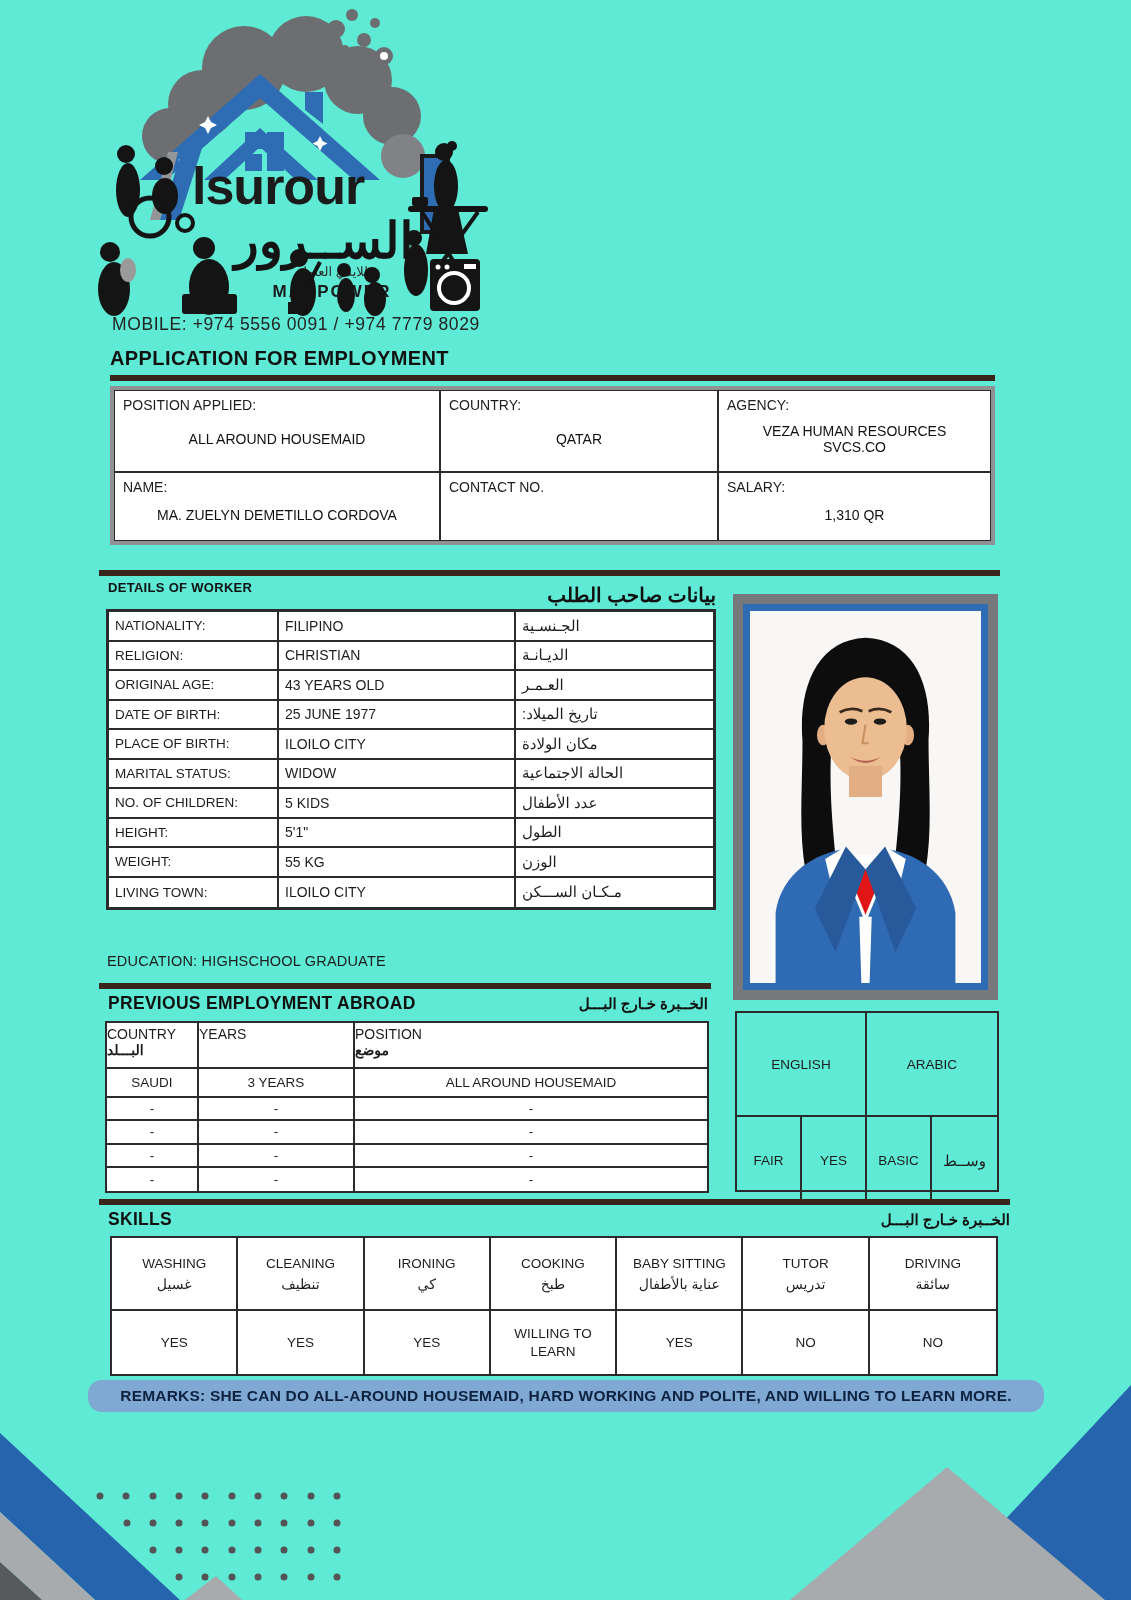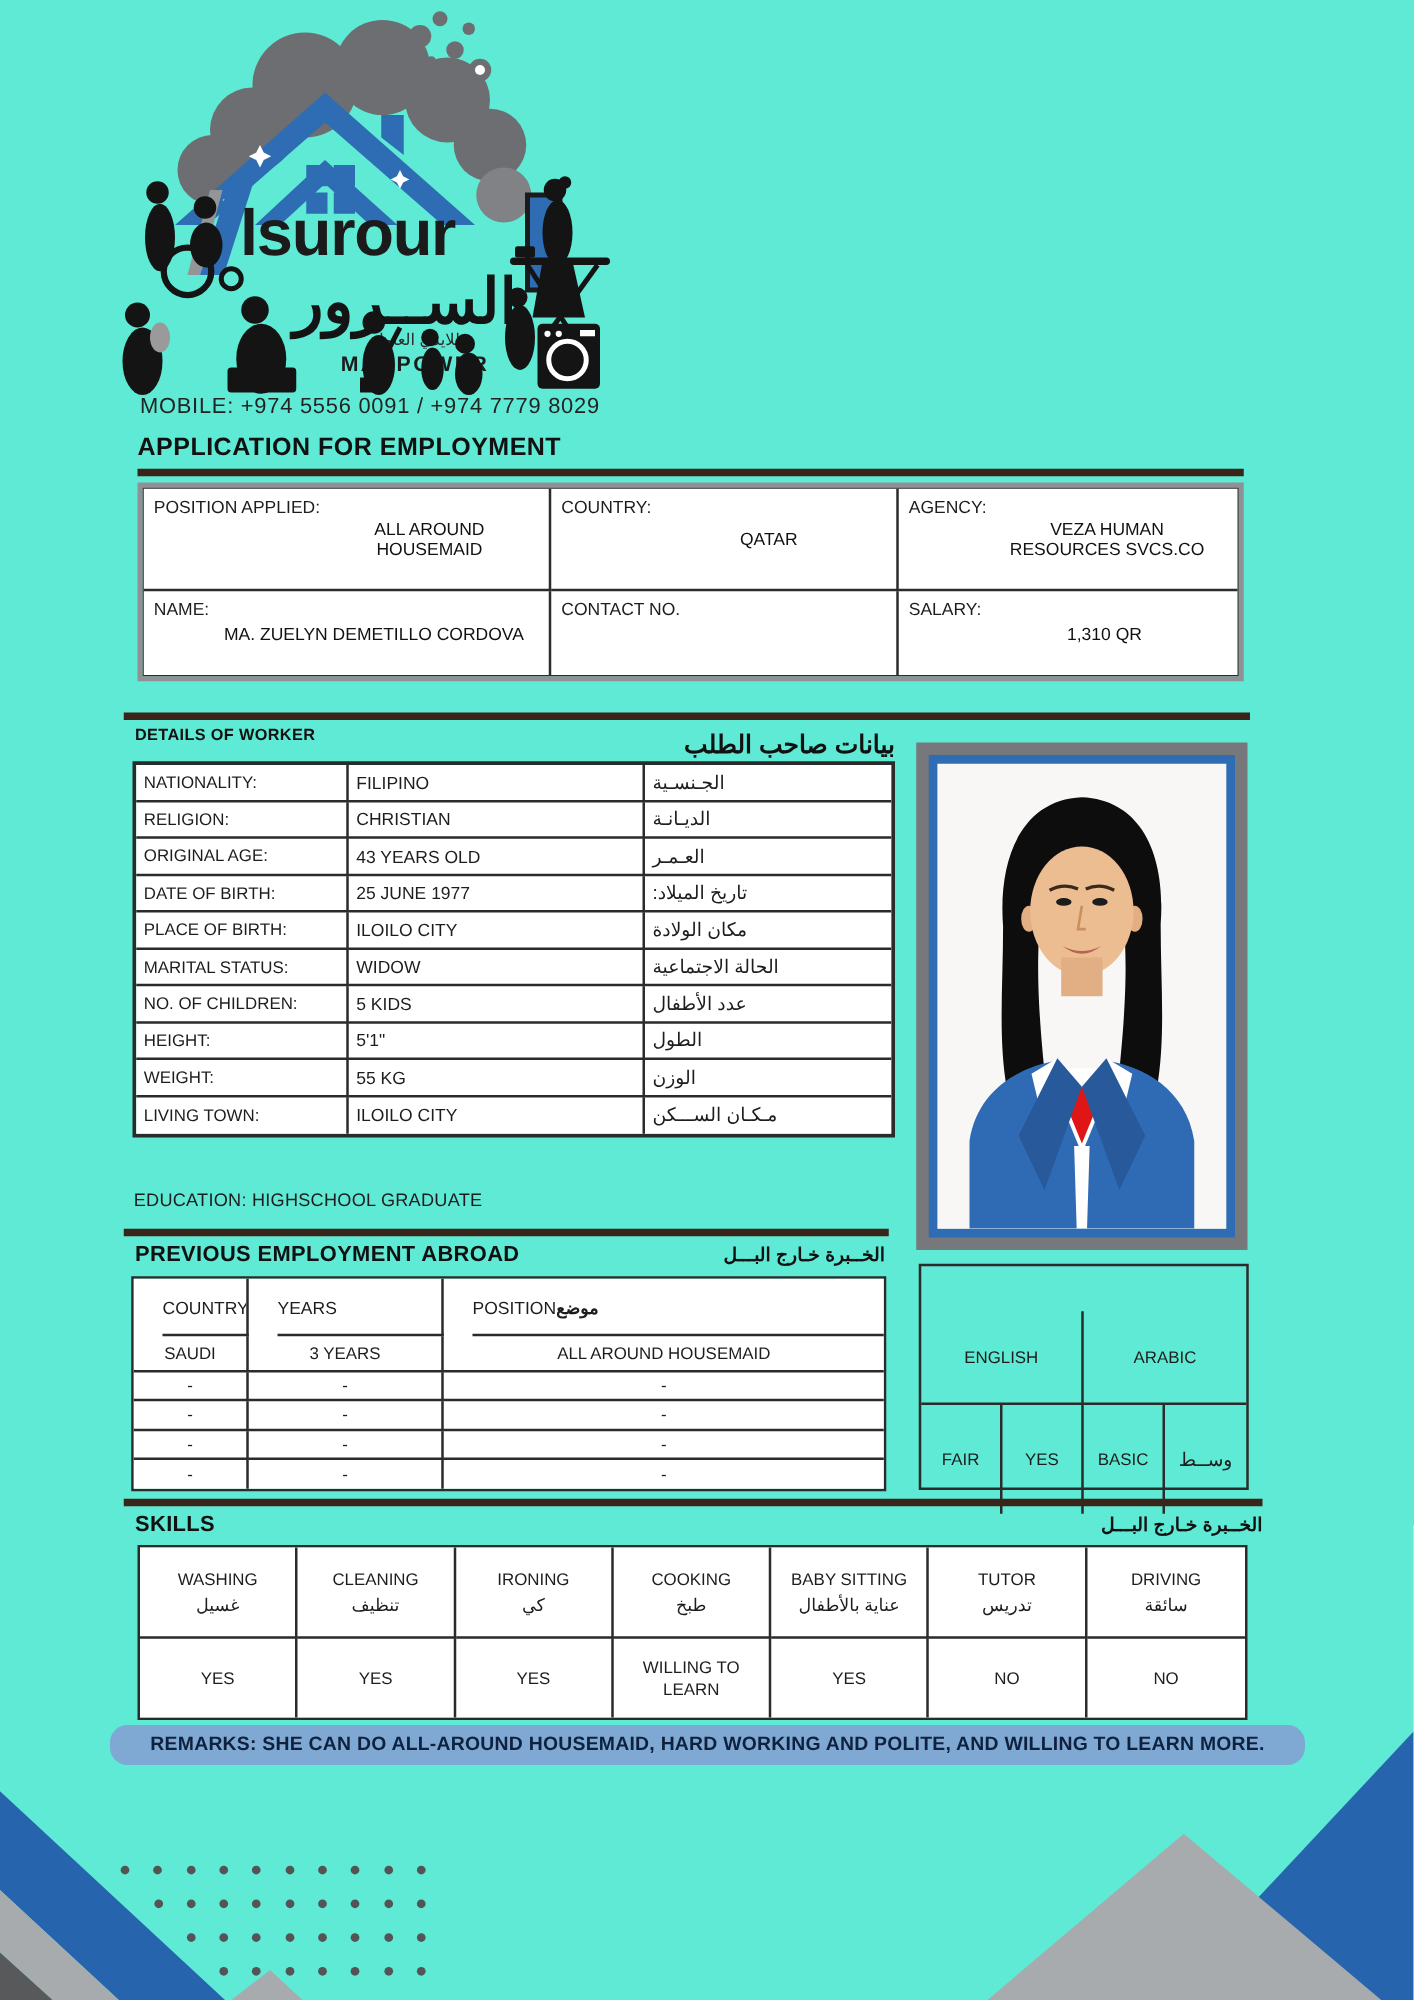--- a/index.html
+++ b/index.html
@@ -16,46 +16,46 @@
   .rule{background:var(--brown);height:6px;}
   
   .tbl{display:grid;background:#fff;}
   .cell{border-right:2px solid var(--line);border-bottom:2px solid var(--line);
         font-size:13.5px;color:#1d1d1d;overflow:hidden;}
   .cell.last-col{border-right:none;}
   .cell.last-row{border-bottom:none;}
   
   .app-outer{left:110px;top:386px;width:885px;height:159px;border:4px solid var(--grayframe);box-sizing:border-box;}
   .app-grid{width:100%;height:100%;grid-template-columns:326px 278px 1fr;grid-template-rows:82px 1fr;border:1px solid var(--line);box-sizing:border-box;}
-  .app-cell{display:flex;flex-direction:row;padding:6px 8px;box-sizing:border-box;}
+  .app-cell{display:flex;flex-direction:column;padding:6px 8px;box-sizing:border-box;}
   .app-cell .lbl{font-size:14px;color:#1d1d1d;}
   .app-cell .val{flex:1;display:flex;align-items:center;justify-content:center;text-align:center;font-size:14px;color:#111;padding:0 6px;}
   
   .sec-title{font-size:13px;font-weight:800;color:#111;letter-spacing:.3px;}
   .sec-title-ar{font-size:20px;font-weight:700;color:#111;text-align:right;direction:rtl;}
   
   .details-outer{left:106px;top:609px;width:610px;height:301px;border:3px solid var(--line);box-sizing:border-box;}
   .details-grid{width:100%;height:100%;grid-template-columns:170px 237px 1fr;grid-auto-rows:1fr;}
   .d-cell{display:flex;align-items:center;padding:2px 6px;box-sizing:border-box;}
   .d-val{font-size:14px;}
   .d-ar{justify-content:flex-end;direction:rtl;font-size:15px;padding-right:9px;}
   .education{left:107px;top:953px;font-size:14.5px;color:#1d1d1d;letter-spacing:.2px;}
   
   .photo-frame{left:733px;top:594px;width:265px;height:406px;background:#77787B;padding:10px;box-sizing:border-box;}
   .photo-blue{width:100%;height:100%;background:var(--blue);padding:7px;box-sizing:border-box;}
   .photo-inner{width:100%;height:100%;background:#f7f6f4;overflow:hidden;}
   
   .emp-outer{left:105px;top:1021px;width:604px;height:172px;border:2px solid var(--line);box-sizing:border-box;}
   .emp-grid{width:100%;height:100%;grid-template-columns:92px 156px 1fr;grid-template-rows:46px 29px repeat(4,1fr);}
-  .e-head{display:flex;flex-direction:row;align-items:center;justify-content:flex-start;padding-top:3px;font-size:14px;line-height:1.15;margin-left:23px;}
+  .e-head{display:flex;flex-direction:column;align-items:flex-start;justify-content:flex-start;padding-top:3px;font-size:14px;line-height:1.15;}
   .e-head .ar{direction:rtl;font-size:14px;font-weight:600;}
   .e-val{display:flex;align-items:center;justify-content:center;font-size:13.5px;}
   
   .lang-outer{left:735px;top:1011px;width:264px;height:181px;border:2px solid var(--line);box-sizing:border-box;}
-  .lang-top{display:grid;grid-template-columns:1fr 1fr;height:75px;margin-top:36px;}
+  .lang-top{display:grid;grid-template-columns:1fr 1fr;height:104px;}
   .lang-bottom{display:grid;grid-template-columns:1fr 1fr 1fr 1fr;height:calc(100% - 90px);}
   .l-cell{display:flex;align-items:center;justify-content:center;font-size:13.5px;}
   
   .skills-outer{left:110px;top:1236px;width:888px;height:140px;border:2.5px solid var(--line);box-sizing:border-box;}
   .skills-grid{width:100%;height:100%;grid-template-columns:repeat(7,1fr);grid-template-rows:73px 1fr;}
   .s-head{display:flex;flex-direction:column;align-items:center;justify-content:center;gap:5px;font-size:13.5px;}
   .s-head .ar{direction:rtl;font-size:14px;}
   .s-val{display:flex;align-items:center;justify-content:center;text-align:center;font-size:13.5px;line-height:1.3;padding:0 10px;}
   
   .remarks{left:88px;top:1380px;width:956px;height:32px;background:var(--steel);border-radius:14px;

